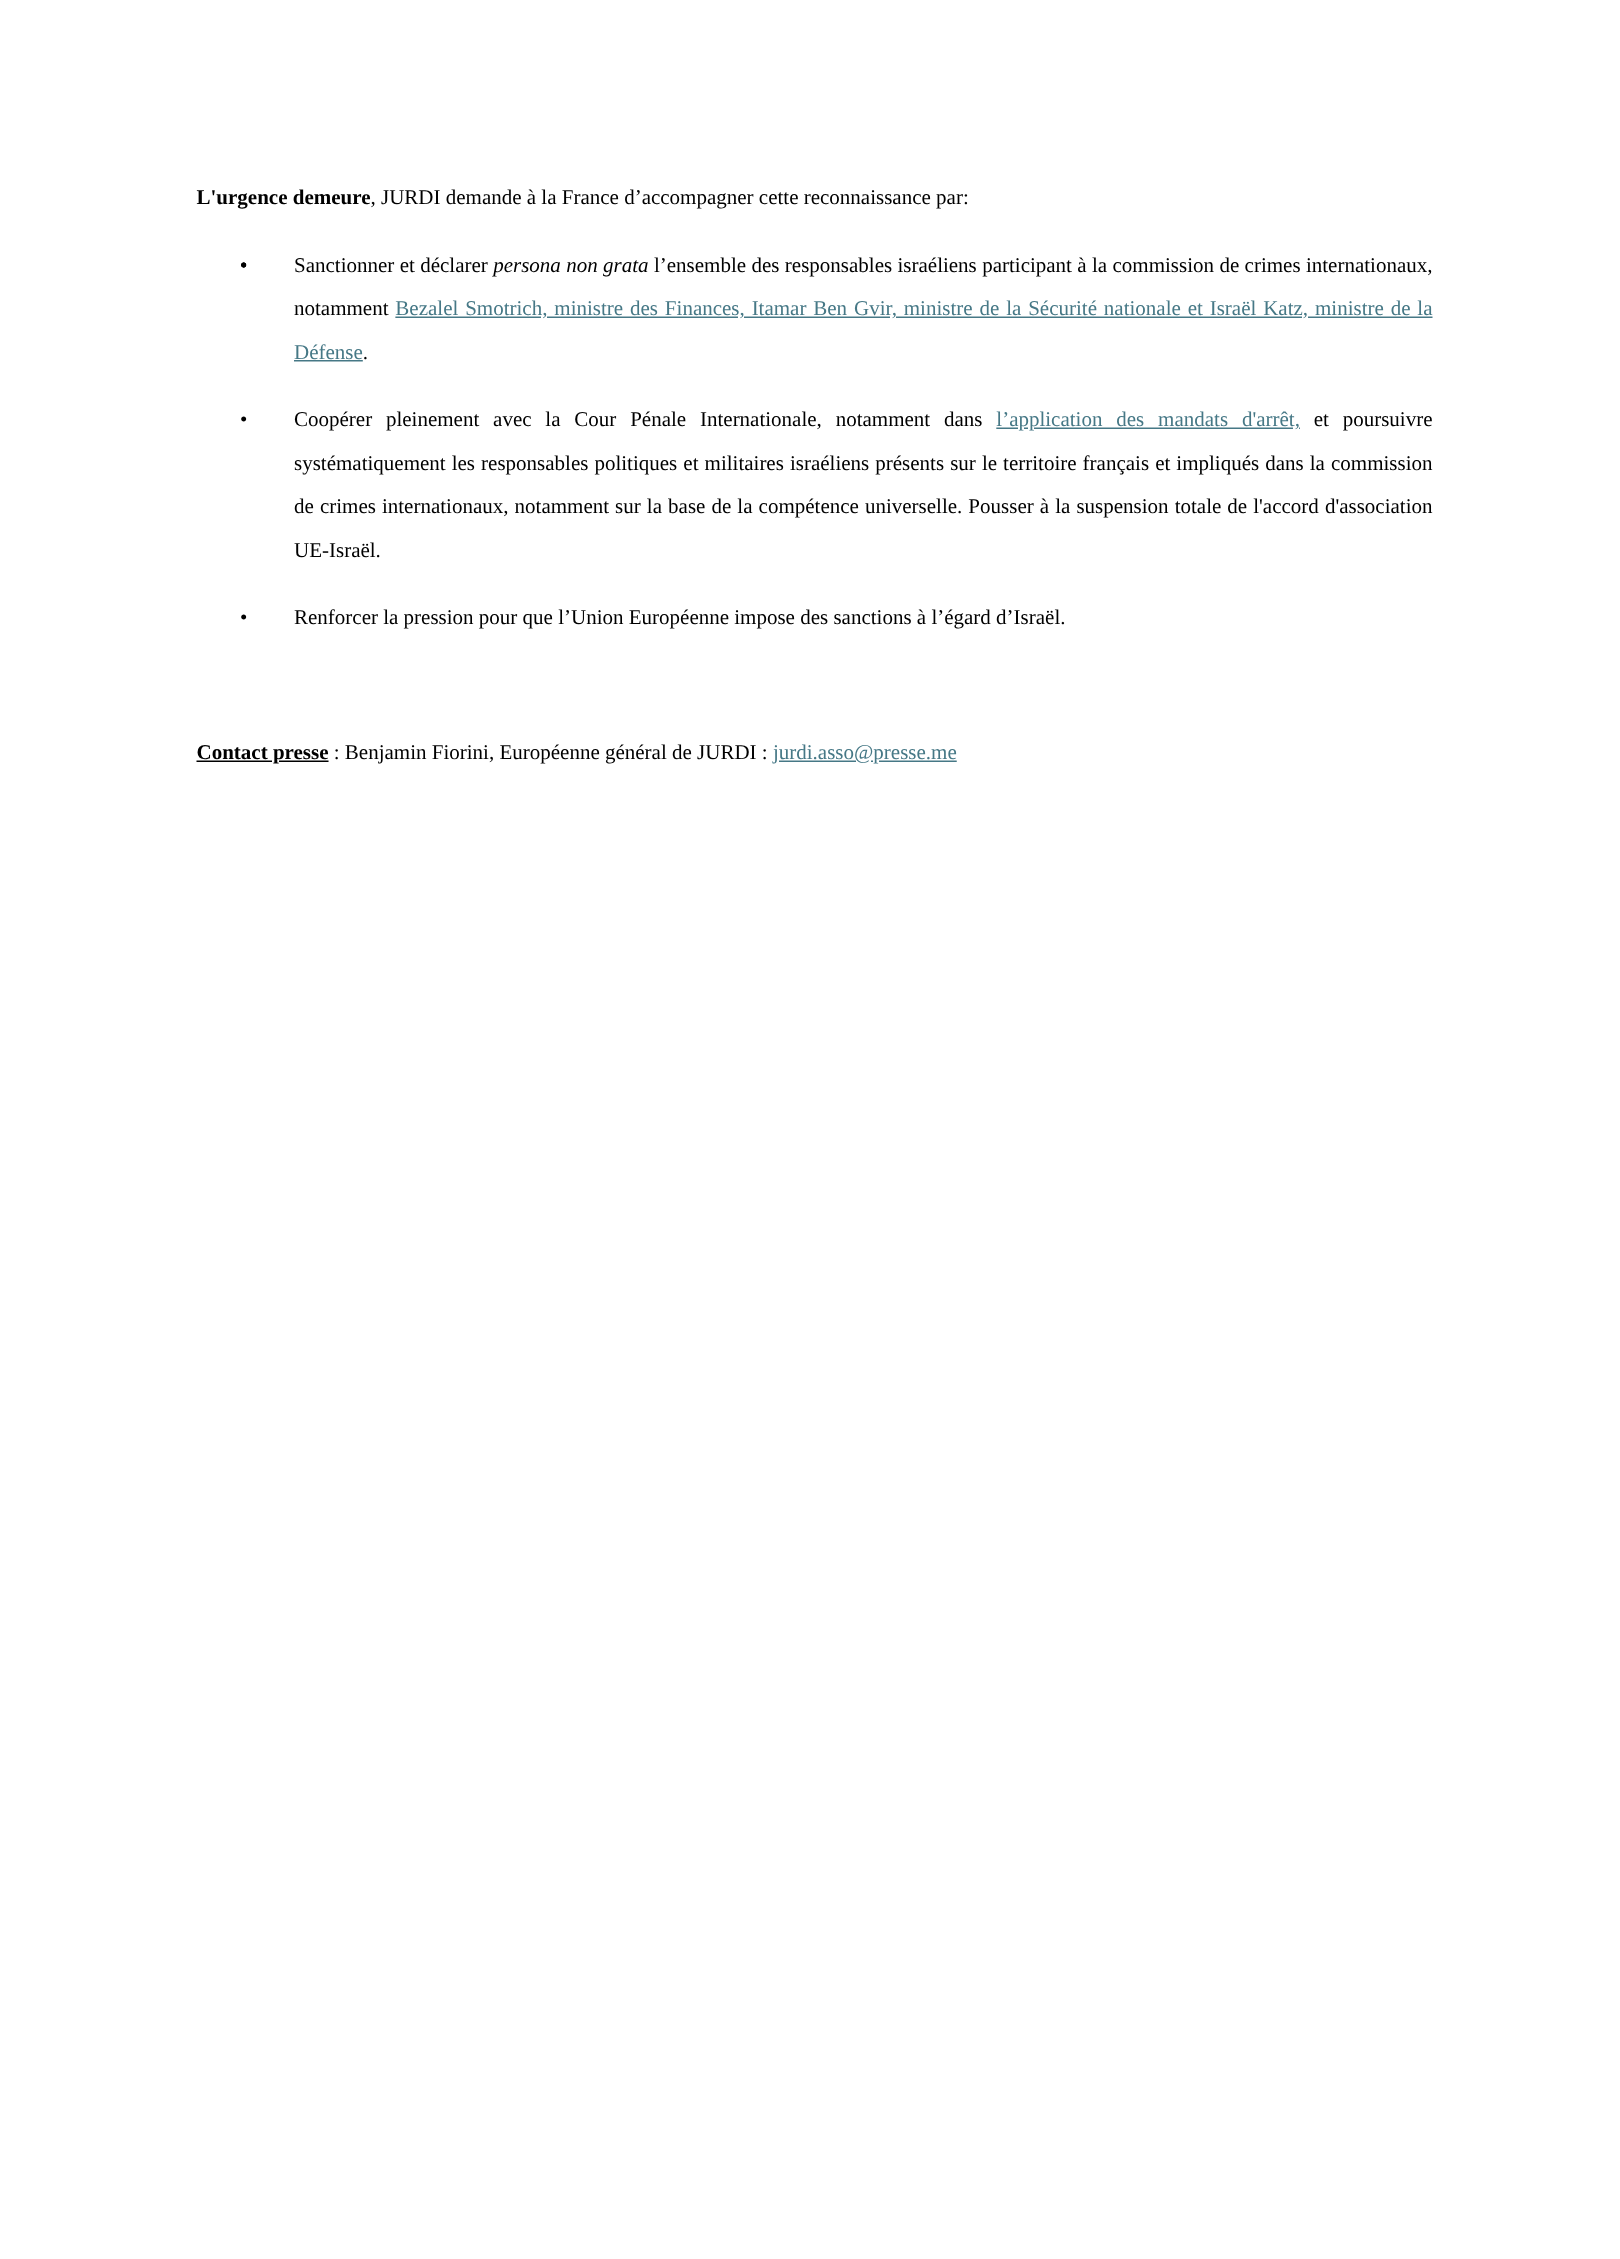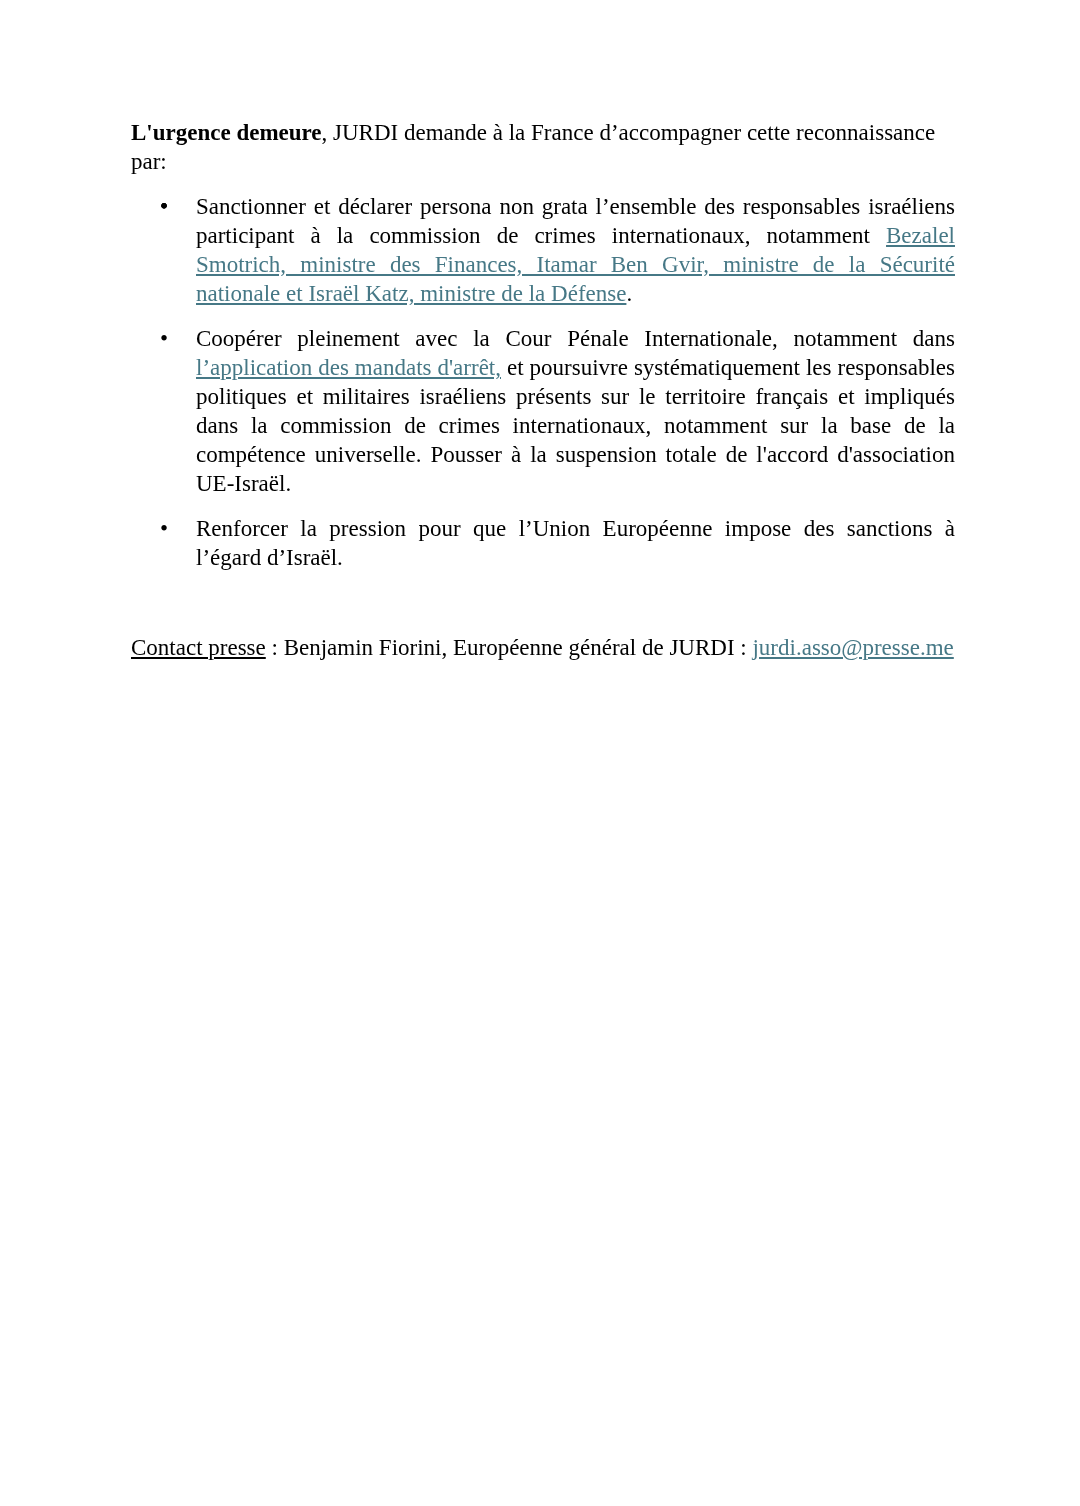--- a/index.html
+++ b/index.html
@@ -8,21 +8,21 @@
     background: #ffffff;
   }
   .page {
     position: relative;
     box-sizing: border-box;
     width: 1080px;
     height: 1506px;
     background: #ffffff;
     padding: 118px 125px 0 131px;
     font-family: "Liberation Serif", serif;
-    font-size: 23px;
+    font-size: 14px;
     line-height: 29px;
     color: #000000;
   }
   .intro {
     margin: 0;
     text-align: left;
   }
   .intro strong { font-weight: bold; }
   ul.demands {
     list-style: none;
@@ -33,32 +33,32 @@
     position: relative;
     padding-left: 65px;
     text-align: justify;
   }
   ul.demands li + li { margin-top: 16px; }
   ul.demands .bullet {
     position: absolute;
     left: 29px;
     top: 0;
   }
-  .italic { }
+  .italic { font-style: italic; }
   a.doc-link {
     color: #467886;
     text-decoration: underline;
     cursor: pointer;
   }
   .contact {
     margin: 61px 0 0 0;
     text-align: left;
   }
   .contact-label {
-    font-weight: normal;
+    font-weight: bold;
     text-decoration: underline;
   }
 </style>
 </head>
 <body>
 
 <div class="page">
 
   <p class="intro"><strong>L'urgence demeure</strong><span>, JURDI demande à la France d’accompagner cette reconnaissance par:</span></p>
 

